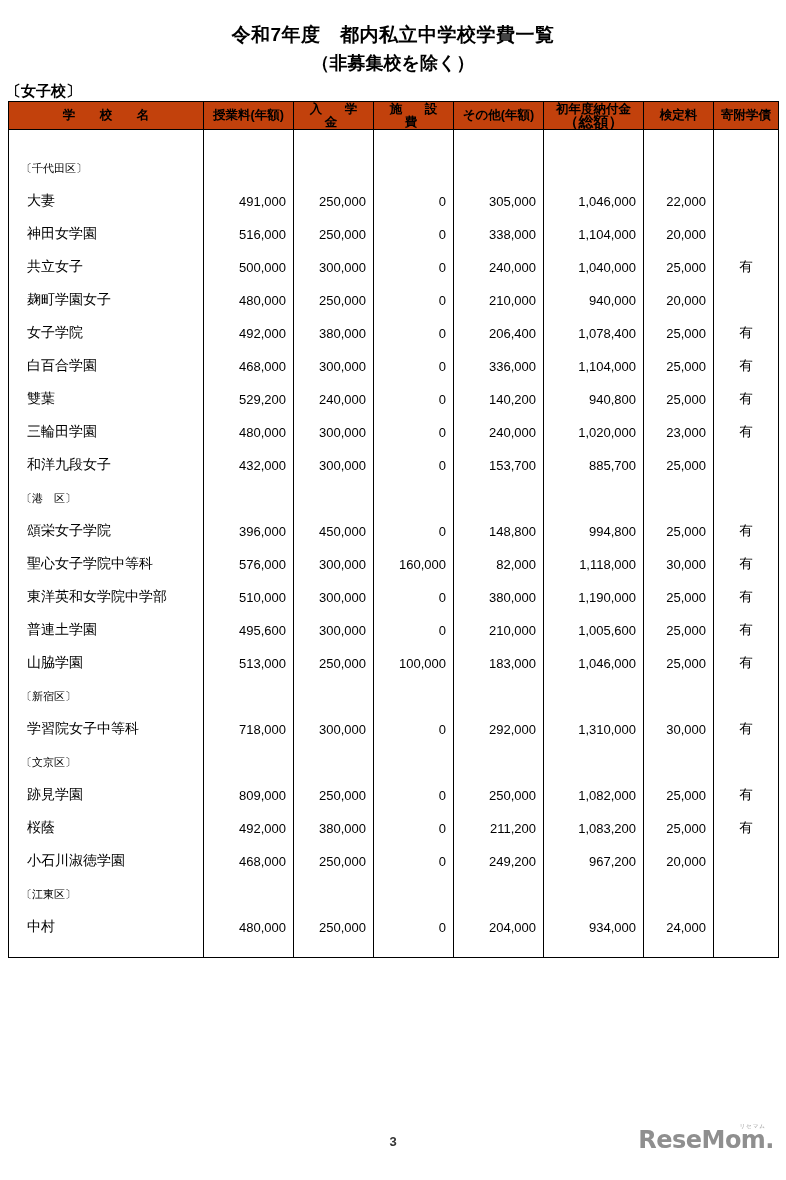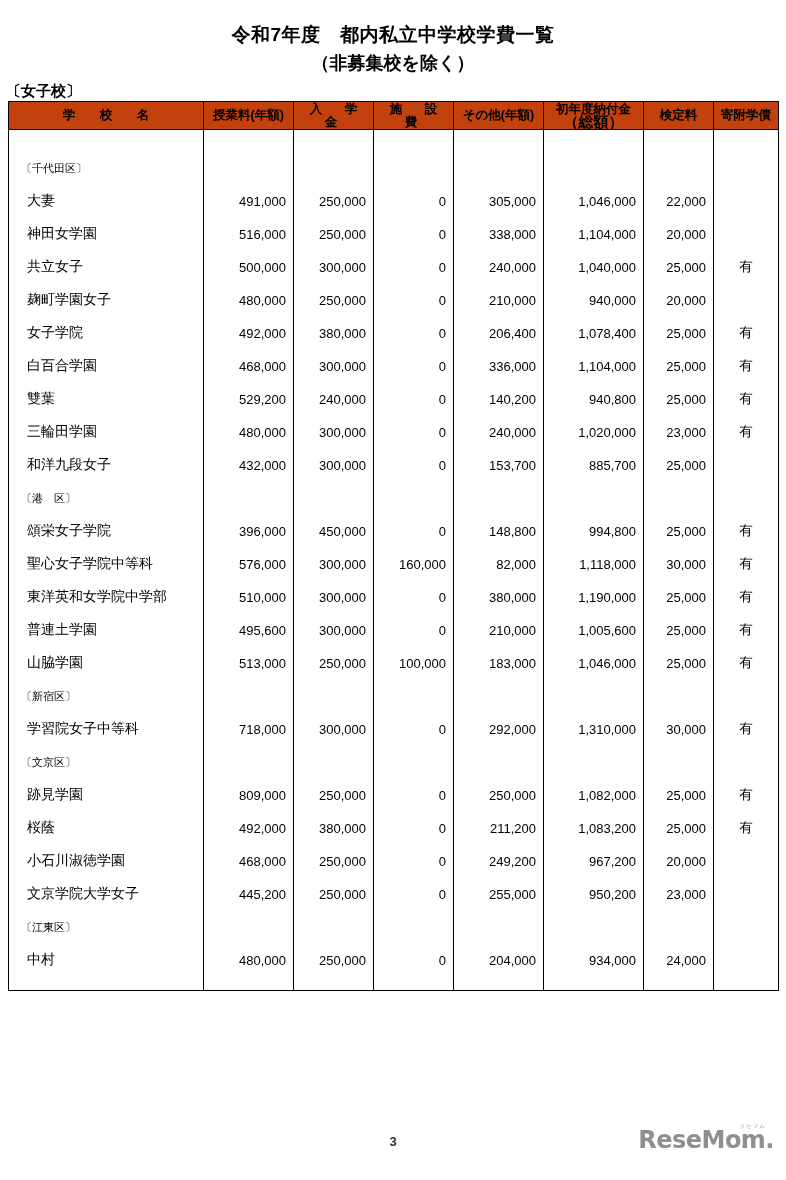--- a/index.html
+++ b/index.html
@@ -433,30 +433,20 @@
           <td class="school-name">小石川淑徳学園</td>
           <td class="num">468,000</td>
           <td class="num">250,000</td>
           <td class="num">0</td>
           <td class="num">249,200</td>
           <td class="num">967,200</td>
           <td class="num">20,000</td>
           <td class="mark"></td>
         </tr>
         <tr>
-          <td class="school-name">文京学院大学女子</td>
-          <td class="num">445,200</td>
-          <td class="num">250,000</td>
-          <td class="num">0</td>
-          <td class="num">255,000</td>
-          <td class="num">950,200</td>
-          <td class="num">23,000</td>
-          <td class="mark"></td>
-        </tr>
-        <tr>
           <td class="ward-name">〔江東区〕</td>
           <td></td>
           <td></td>
           <td></td>
           <td></td>
           <td></td>
           <td></td>
           <td></td>
         </tr>
         <tr>

